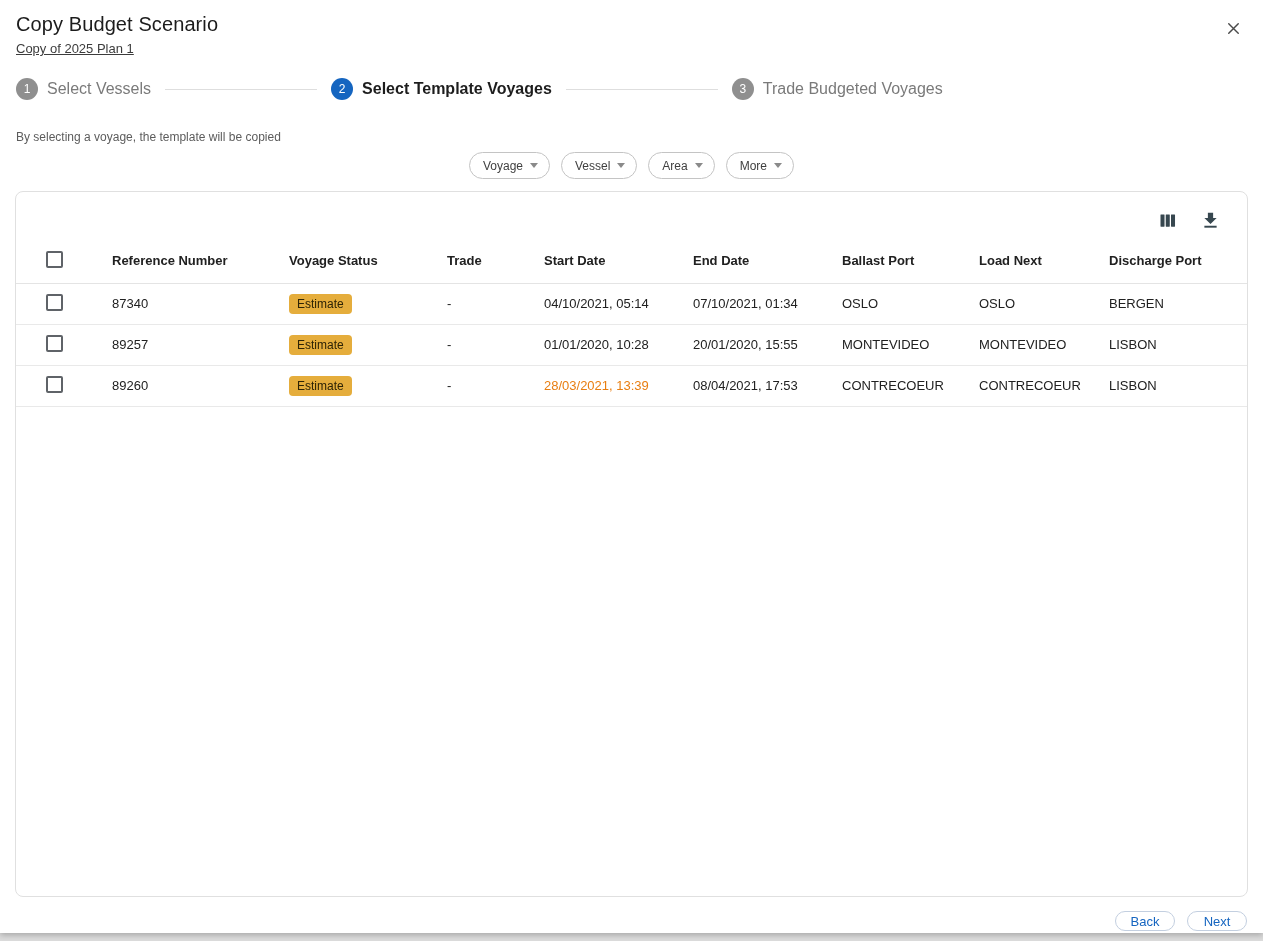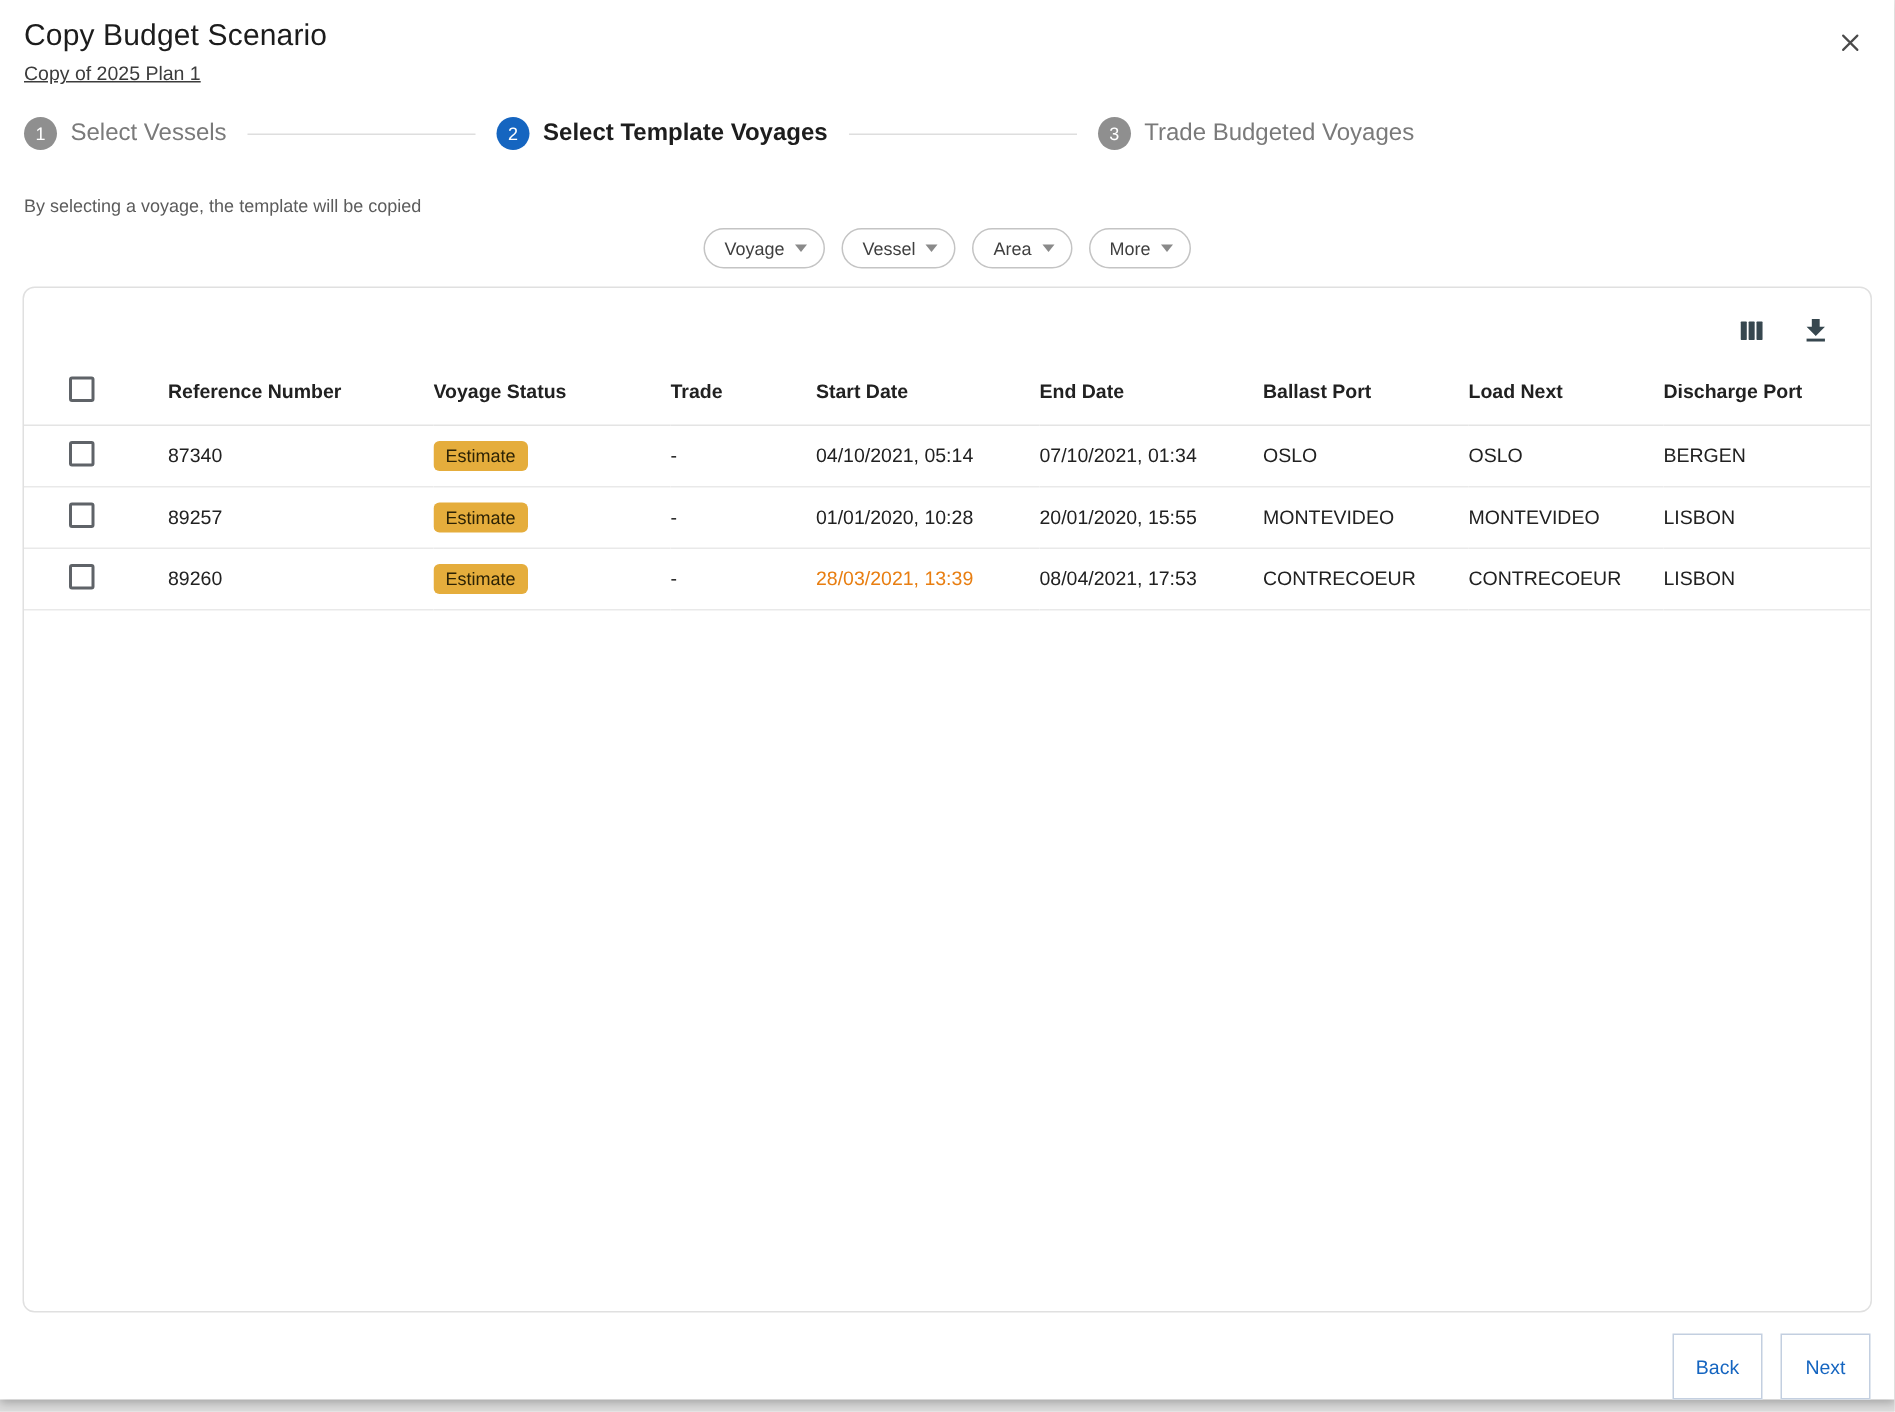--- a/index.html
+++ b/index.html
@@ -98,22 +98,22 @@
     background: #e5ad3c; color: #2d2305; font-size: 12px;
   }
   .date-late { color: #e87e11; }
 
   
   .dialog-footer {
     display: flex; justify-content: flex-end; gap: 12px;
     padding: 14px 16px 0 16px;
   }
   .footer-btn {
-    min-width: 60px; height: 44px; padding: 0 13px;
-    background: #fff; border: 1px solid #c3cfe0; border-radius: 0;
+    min-width: 60px; height: 20px; padding: 0 13px;
+    background: #fff; border: 1px solid #c3cfe0; border-radius: 10px;
     color: #1565c0; font-size: 13px; font-family: inherit; cursor: pointer;
   }
 </style>
 </head>
 <body>
 
 <div class="modal">
 
   <div class="dialog-header">
     <div>

